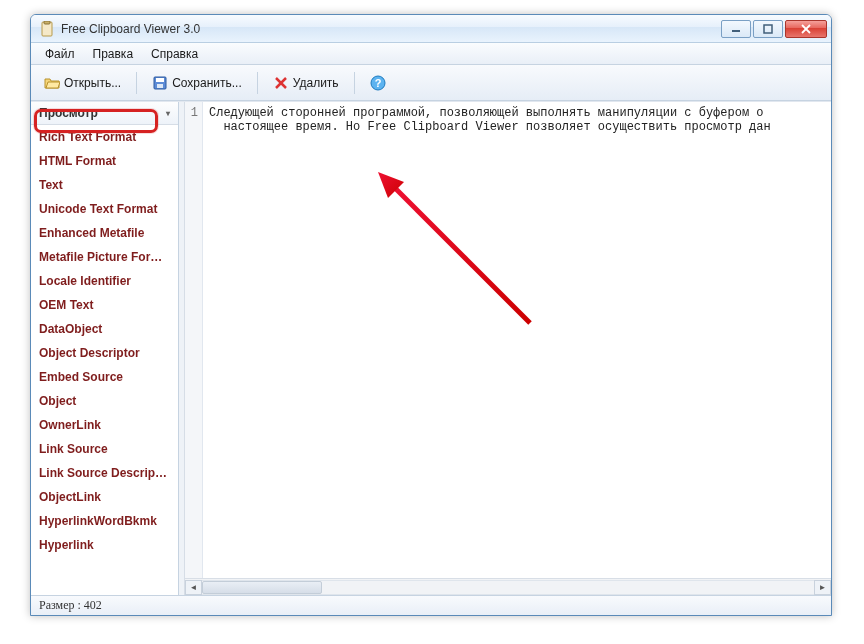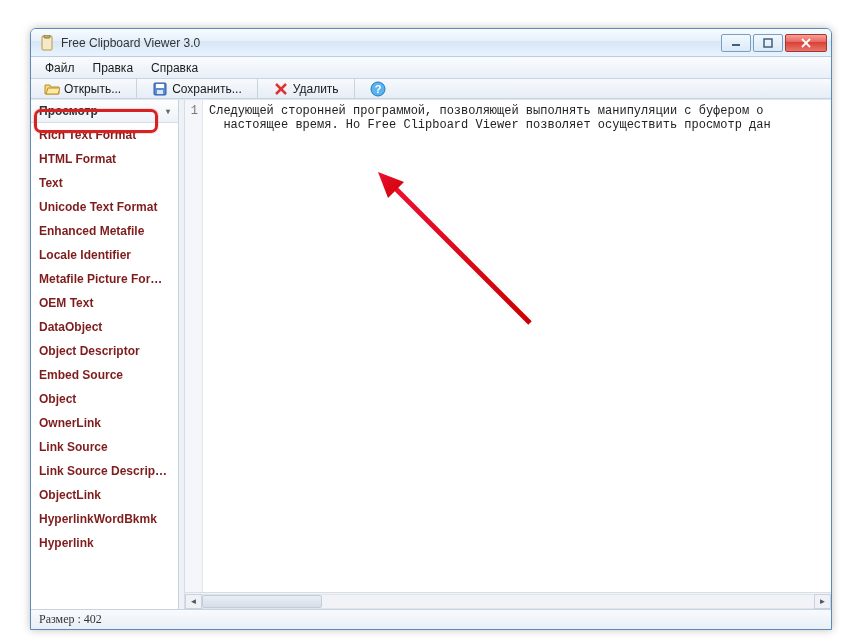--- a/index.html
+++ b/index.html
@@ -8,21 +8,21 @@
       font-size: 12px;
       background: #fff;
       width: 864px;
       height: 644px;
       overflow: hidden;
       position: relative;
     }
     .window {
       position: absolute;
       left: 30px;
-      top: 28px;
+      top: 14px;
       width: 802px;
       height: 602px;
       background: #fff;
       border: 1px solid #5a8ab8;
       border-radius: 6px 6px 0 0;
       box-shadow: 0 0 8px rgba(0,0,0,.25);
       display: flex;
       flex-direction: column;
     }
     .titlebar {
@@ -73,21 +73,21 @@
       align-items: center;
       padding: 0 6px;
       gap: 2px;
     }
     .menu-item {
       padding: 20px 8px;
       color: #1a1a1a;
       cursor: default;
     }
     .toolbar {
-      height: 20px;
+      height: 36px;
       background: linear-gradient(#f8fafd,#e6edf6);
       border-bottom: 1px solid #c6d3e1;
       display: flex;
       align-items: center;
       padding: 0 6px;
       gap: 4px;
     }
     .tool-btn {
       display: flex;
       align-items: center;
@@ -305,22 +305,22 @@
       <div class="sidebar-header">
         <span>Просмотр</span>
         <span class="chev">▾</span>
       </div>
       <div id="sidebar-list">
           <div class="list-item">Rich Text Format</div>
           <div class="list-item">HTML Format</div>
           <div class="list-item">Text</div>
           <div class="list-item">Unicode Text Format</div>
           <div class="list-item">Enhanced Metafile</div>
+          <div class="list-item">Metafile Picture Format</div>
           <div class="list-item">Locale Identifier</div>
-          <div class="list-item">Metafile Picture Format</div>
           <div class="list-item">OEM Text</div>
           <div class="list-item">DataObject</div>
           <div class="list-item">Object Descriptor</div>
           <div class="list-item">Embed Source</div>
           <div class="list-item">Object</div>
           <div class="list-item">OwnerLink</div>
           <div class="list-item">Link Source</div>
           <div class="list-item">Link Source Descriptor</div>
           <div class="list-item">ObjectLink</div>
           <div class="list-item">HyperlinkWordBkmk</div>

